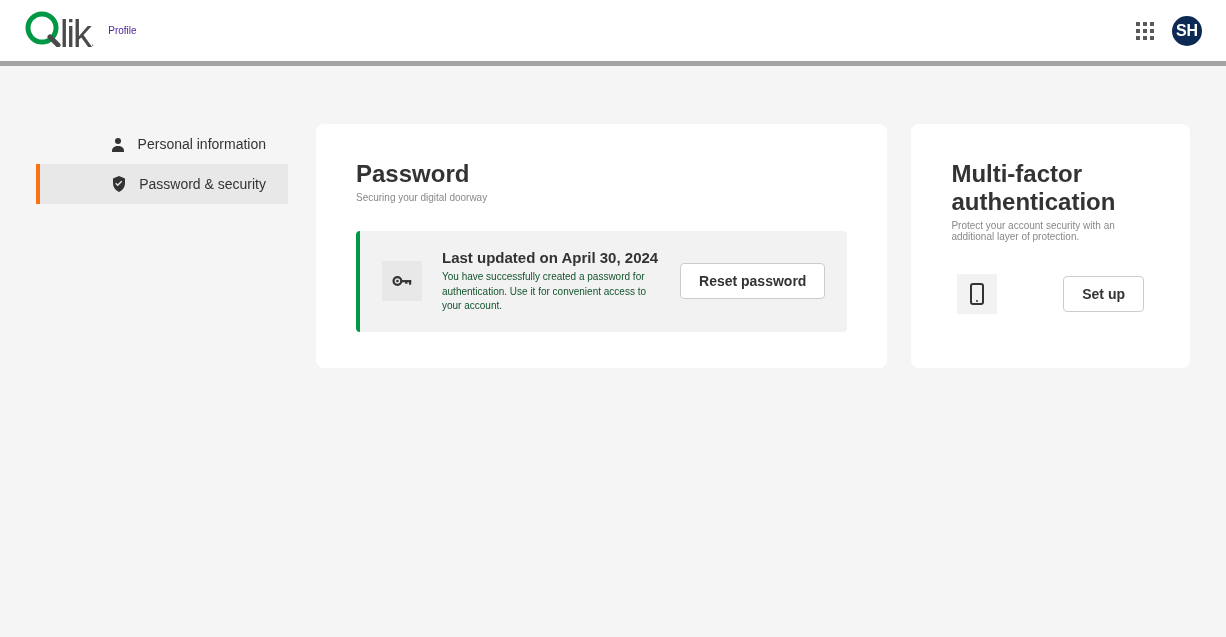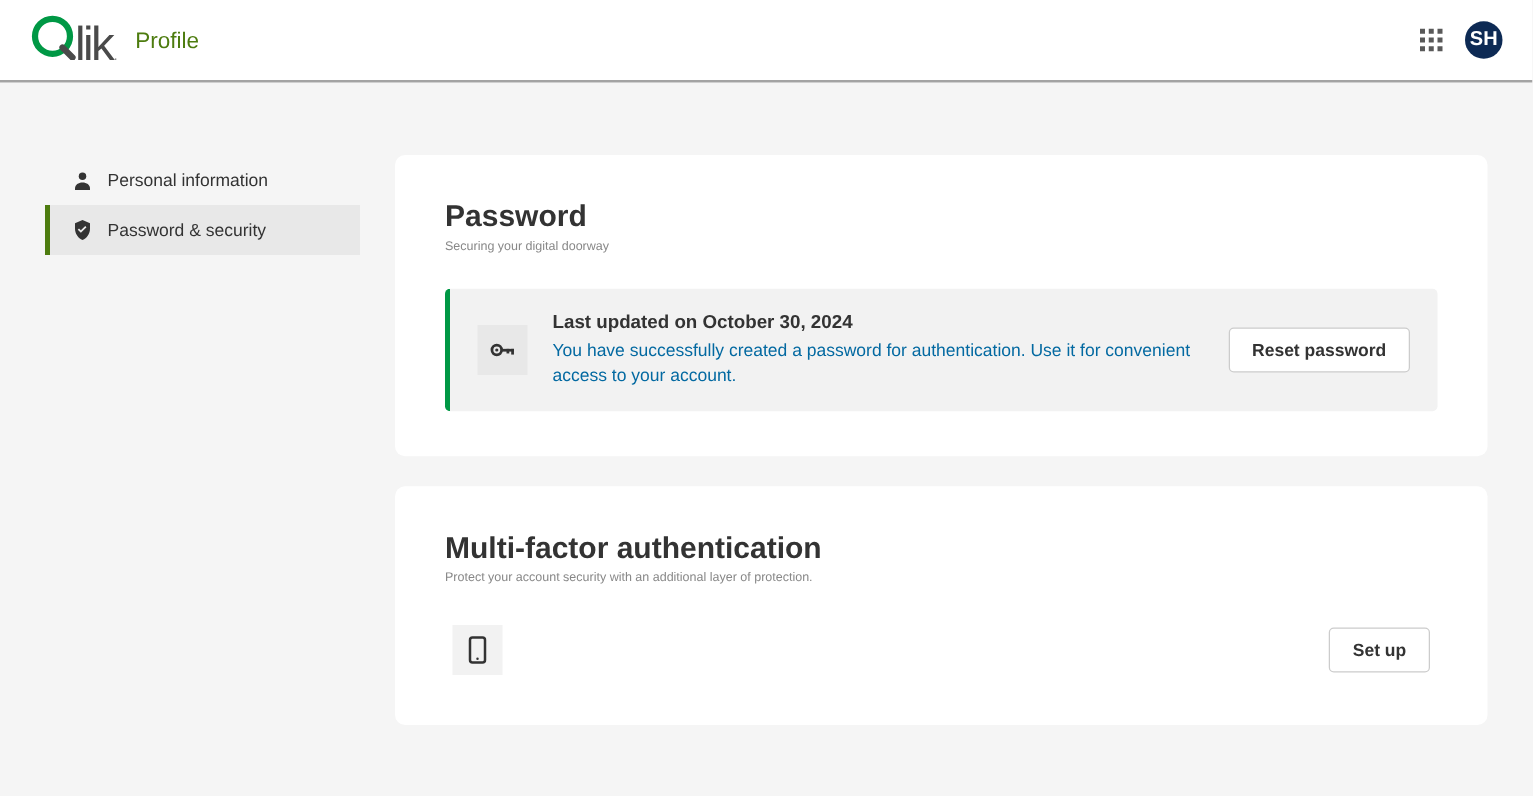--- a/index.html
+++ b/index.html
@@ -4,21 +4,21 @@
   <style>
     * { box-sizing: border-box; margin: 0; padding: 0; }
     body {
       font-family: -apple-system, BlinkMacSystemFont, "Segoe UI", Helvetica, Arial, sans-serif;
       background: #f5f5f5;
       color: #333;
       font-size: 14px;
     }
     .header {
       background: #fff;
-      border-bottom: 2px solid #a3a3a3;
+      border-bottom: 5px solid #a3a3a3;
       height: 66px;
       display: flex;
       align-items: center;
       padding: 0 24px;
     }
     .logo {
       display: flex;
       align-items: baseline;
     }
     .logo-lik {
@@ -31,22 +31,22 @@
       margin-left: -2px;
     }
     .logo-dot {
       font-size: 12px;
       color: #888;
       margin-left: 1px;
       align-self: flex-end;
       margin-bottom: 4px;
     }
     .page-label {
-      font-size: 18px;
-      color: #4d7c0f;
+      font-size: 10px;
+      color: #4c1d95;
       margin-left: 14px;
     }
     .header-right {
       margin-left: auto;
       display: flex;
       align-items: center;
       gap: 18px;
     }
     .apps-icon {
       width: 18px;
@@ -86,37 +86,38 @@
       flex-shrink: 0;
     }
     .nav-item {
       display: flex;
       align-items: center;
       gap: 12px;
       padding: 12px 22px;
       cursor: pointer;
       font-size: 14px;
       color: #333;
+      justify-content: flex-end;
     }
     .nav-item.active {
       background: #e8e8e8;
-      border-left: 4px solid #4d7c0f;
+      border-left: 4px solid #f97316;
       padding-left: 18px;
     }
     .nav-icon {
       width: 16px;
       height: 16px;
       display: flex;
       align-items: center;
       justify-content: center;
     }
     .main {
       flex: 1;
       display: flex;
-      flex-direction: column;
+      flex-direction: row;
       gap: 24px;
     }
     .card {
       background: #fff;
       border-radius: 8px;
       padding: 36px 40px;
     }
     .card h2 {
       font-size: 24px;
       font-weight: 700;
@@ -157,22 +158,22 @@
     .info-text {
       flex: 1;
     }
     .info-title {
       font-weight: 700;
       font-size: 15px;
       color: #333;
       margin-bottom: 4px;
     }
     .info-desc {
-      font-size: 14px;
-      color: #0369a1;
+      font-size: 10px;
+      color: #14532d;
       line-height: 1.45;
     }
     .btn {
       background: #fff;
       border: 1px solid #ccc;
       border-radius: 4px;
       padding: 9px 18px;
       font-size: 14px;
       font-weight: 600;
       color: #333;
@@ -240,21 +241,21 @@
         <div class="info-icon-wrap">
           <svg width="22" height="22" viewBox="0 0 24 24" fill="#333">
             <circle cx="7" cy="12" r="4.2" fill="none" stroke="#333" stroke-width="2.4"></circle>
             <circle cx="7" cy="12" r="1.4" fill="#333"></circle>
             <rect x="11" y="11" width="11" height="2.4" fill="#333"></rect>
             <rect x="19.6" y="11" width="2.4" height="5" fill="#333"></rect>
             <rect x="15.5" y="11" width="2.4" height="4" fill="#333"></rect>
           </svg>
         </div>
         <div class="info-text">
-          <div class="info-title">Last updated on October 30, 2024</div>
+          <div class="info-title">Last updated on April 30, 2024</div>
           <div class="info-desc">You have successfully created a password for authentication. Use it for convenient access to your account.</div>
         </div>
         <button class="btn">Reset password</button>
       </div>
     </div>
 
     <div class="card">
       <h2>Multi-factor authentication</h2>
       <div class="subtitle">Protect your account security with an additional layer of protection.</div>
       <div class="info-box plain">

